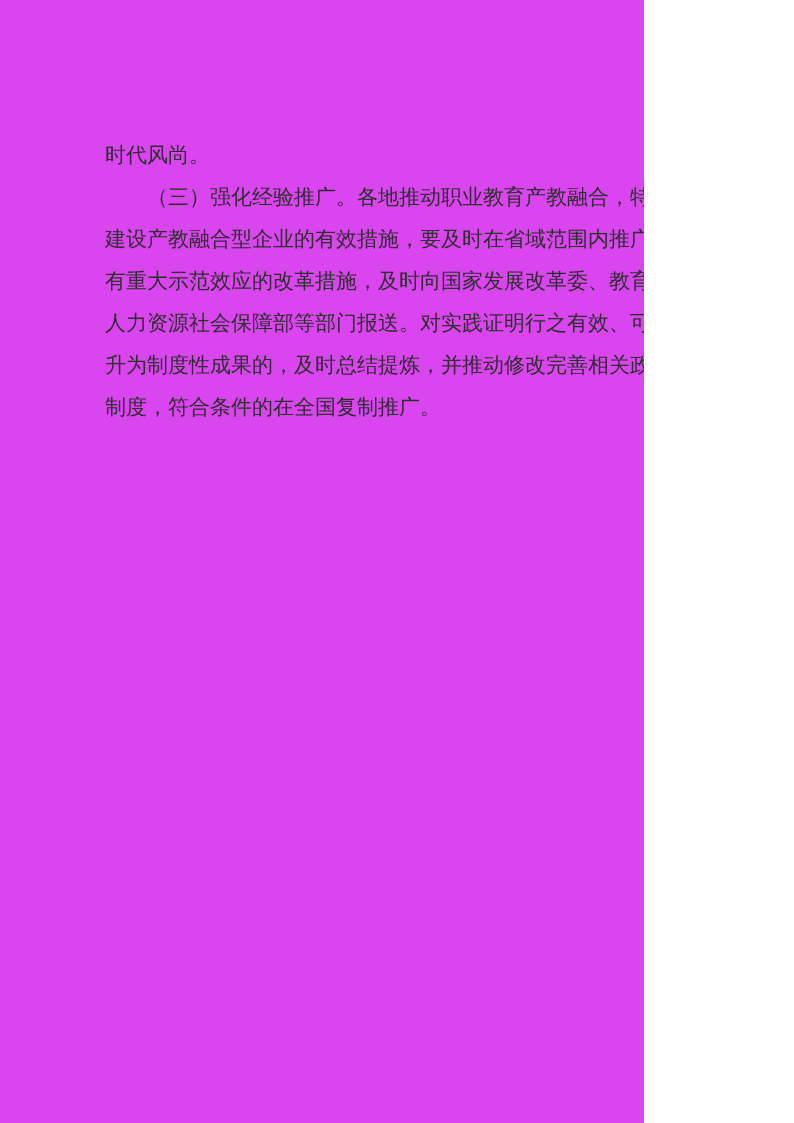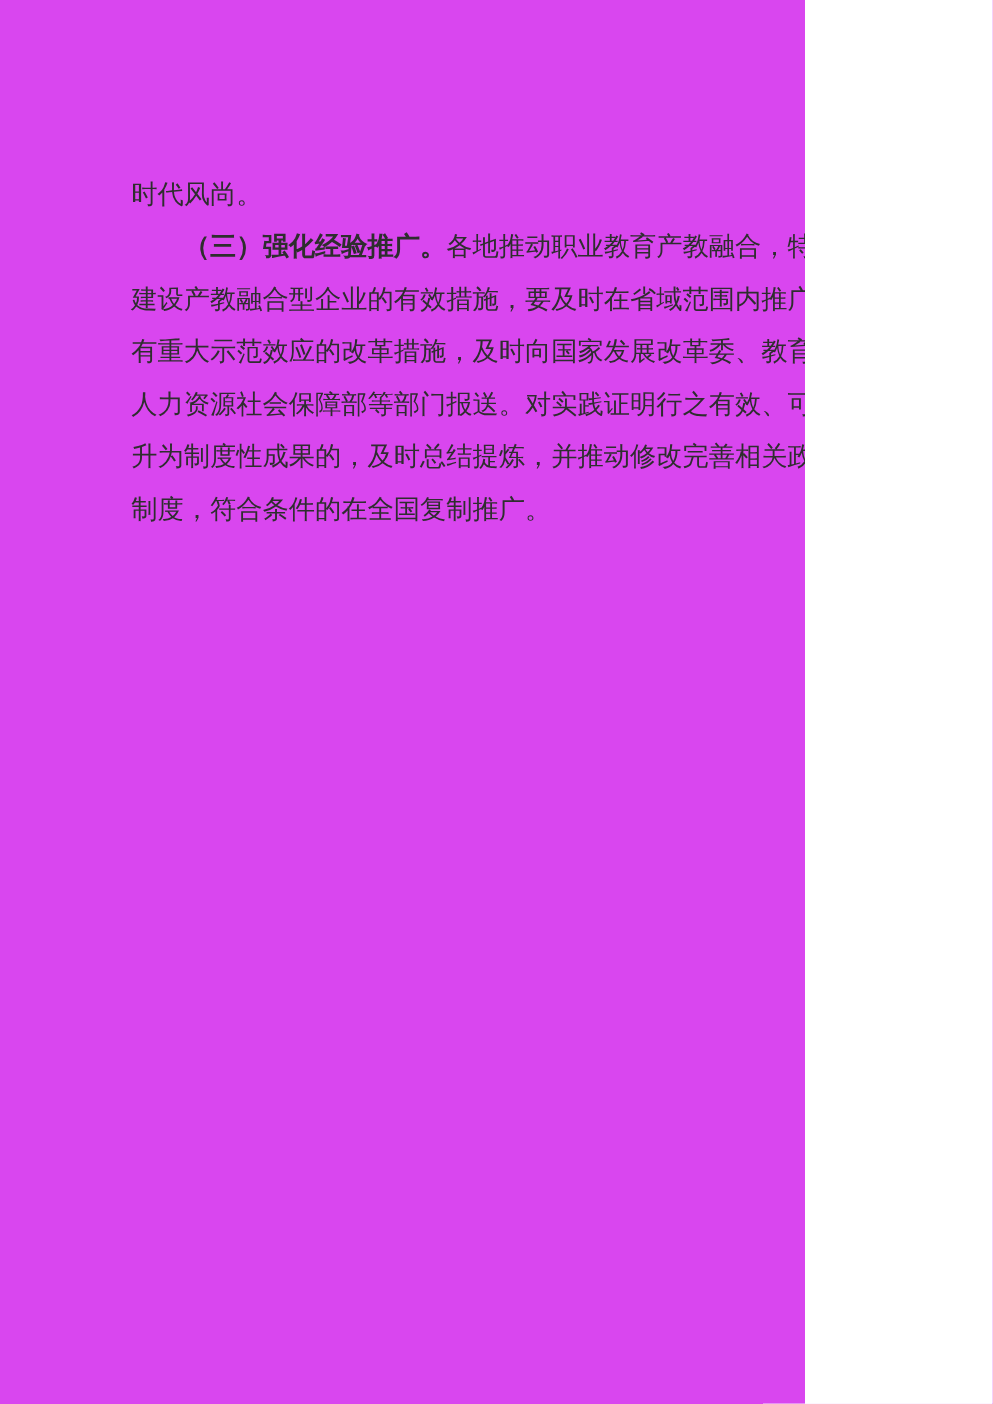--- a/index.html
+++ b/index.html
@@ -27,21 +27,21 @@
     line-height: 42px;
     color: #2e2e2e;
     text-align: justify;
     text-justify: inter-character;
     word-break: break-all;
   }
   .para.indented {
     text-indent: 2em;
   }
   .para-lead {
-    font-weight: bold;
+    font-weight: normal;
   }
 </style>
 </head>
 <body>
 
 <div class="page">
   <div class="doc-content">
     <p class="para">时代风尚。</p>
     <p class="para indented"><span class="para-lead">（三）强化经验推广。</span><span>各地推动职业教育产教融合，特别是建设产教融合型企业的有效措施，要及时在省域范围内推广。具有重大示范效应的改革措施，及时向国家发展改革委、教育部、人力资源社会保障部等部门报送。对实践证明行之有效、可以上升为制度性成果的，及时总结提炼，并推动修改完善相关政策和制度，符合条件的在全国复制推广。</span></p>
   </div>

